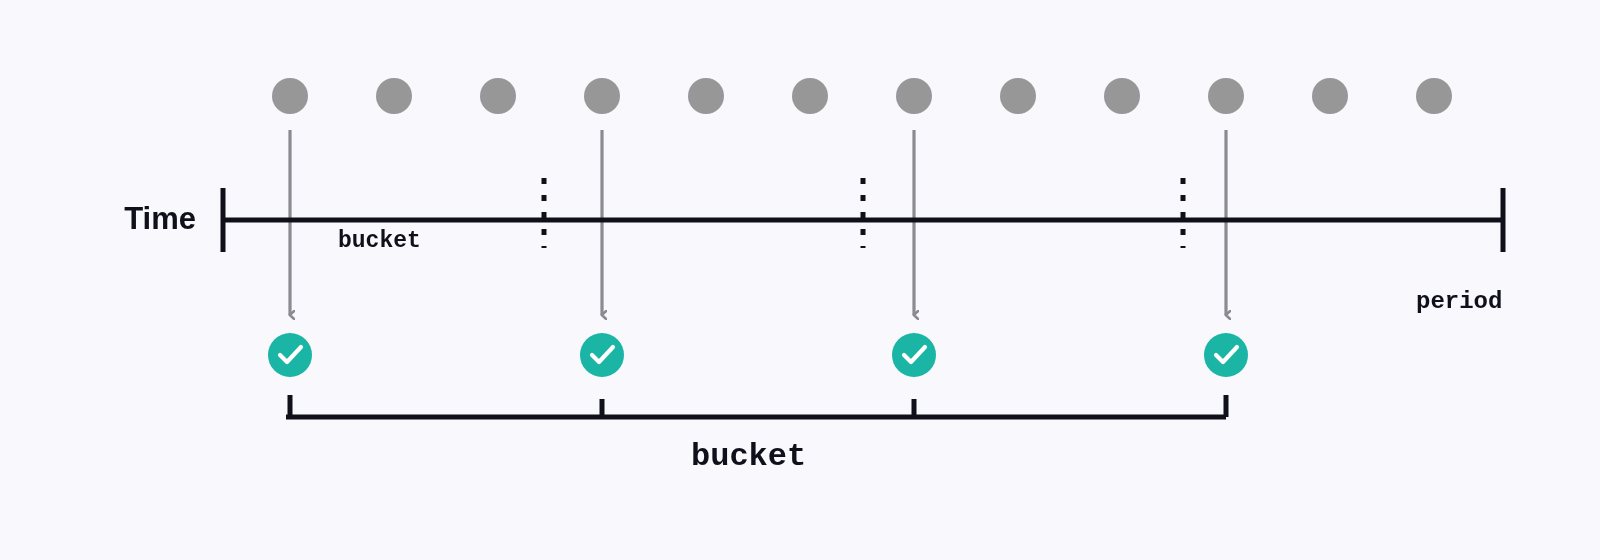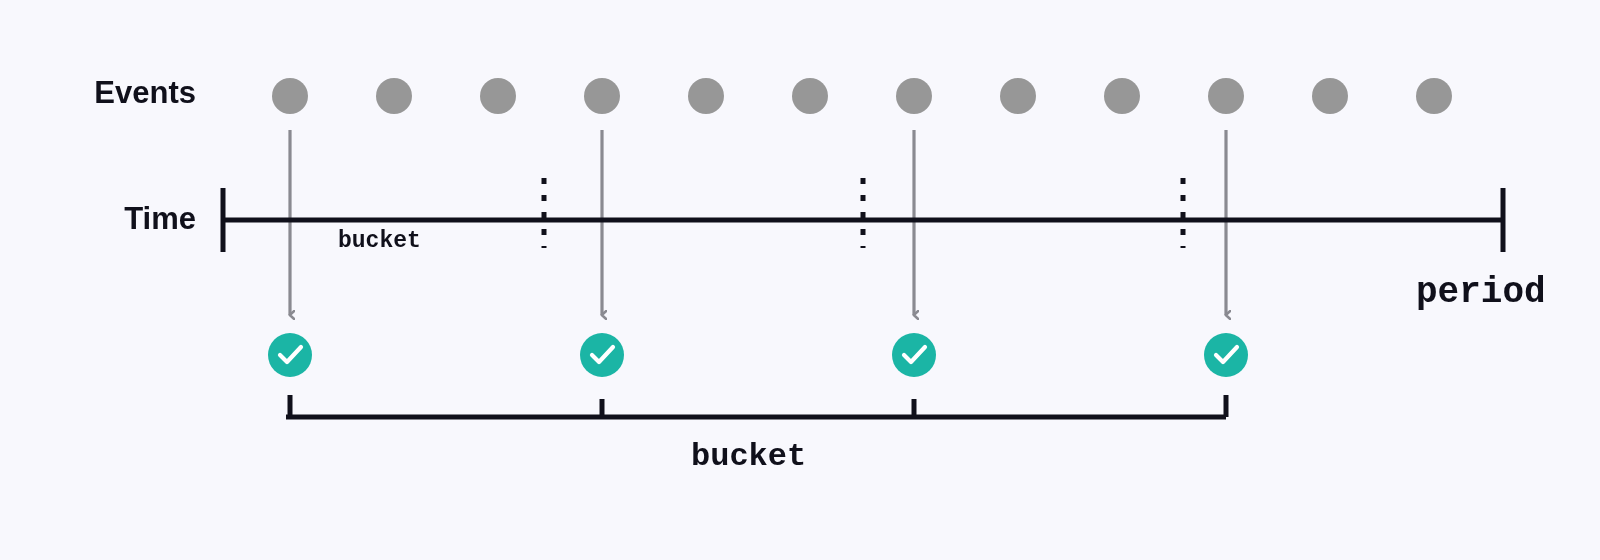--- a/index.html
+++ b/index.html
@@ -41,29 +41,28 @@
   #label-runs   { left: 0px; top: 318px; width: 196px; }
 
   .mono-label {
     position: absolute;
     font-family: "Liberation Mono", "DejaVu Sans Mono", monospace;
     font-weight: bold;
     color: #10101B;
     white-space: nowrap;
   }
   #label-bucket { left: 338px; top: 228px; font-size: 23px; }
-  #label-period { left: 1416px; top: 272px; font-size: 36px; }
+  #label-period { left: 1416px; top: 288px; font-size: 24px; }
   #label-limit  { left: 691px; top: 438px; font-size: 32px; }
 </style>
 </head>
 <body>
 
 <div id="stage">
 
-  <div class="row-label" id="label-events">Events</div>
 
   <div class="row-label" id="label-time">Time</div>
 
 
   <div class="mono-label" id="label-bucket">bucket</div>
 
   <div class="mono-label" id="label-period">period</div>
 
   <div class="mono-label" id="label-limit">bucket</div>
 

